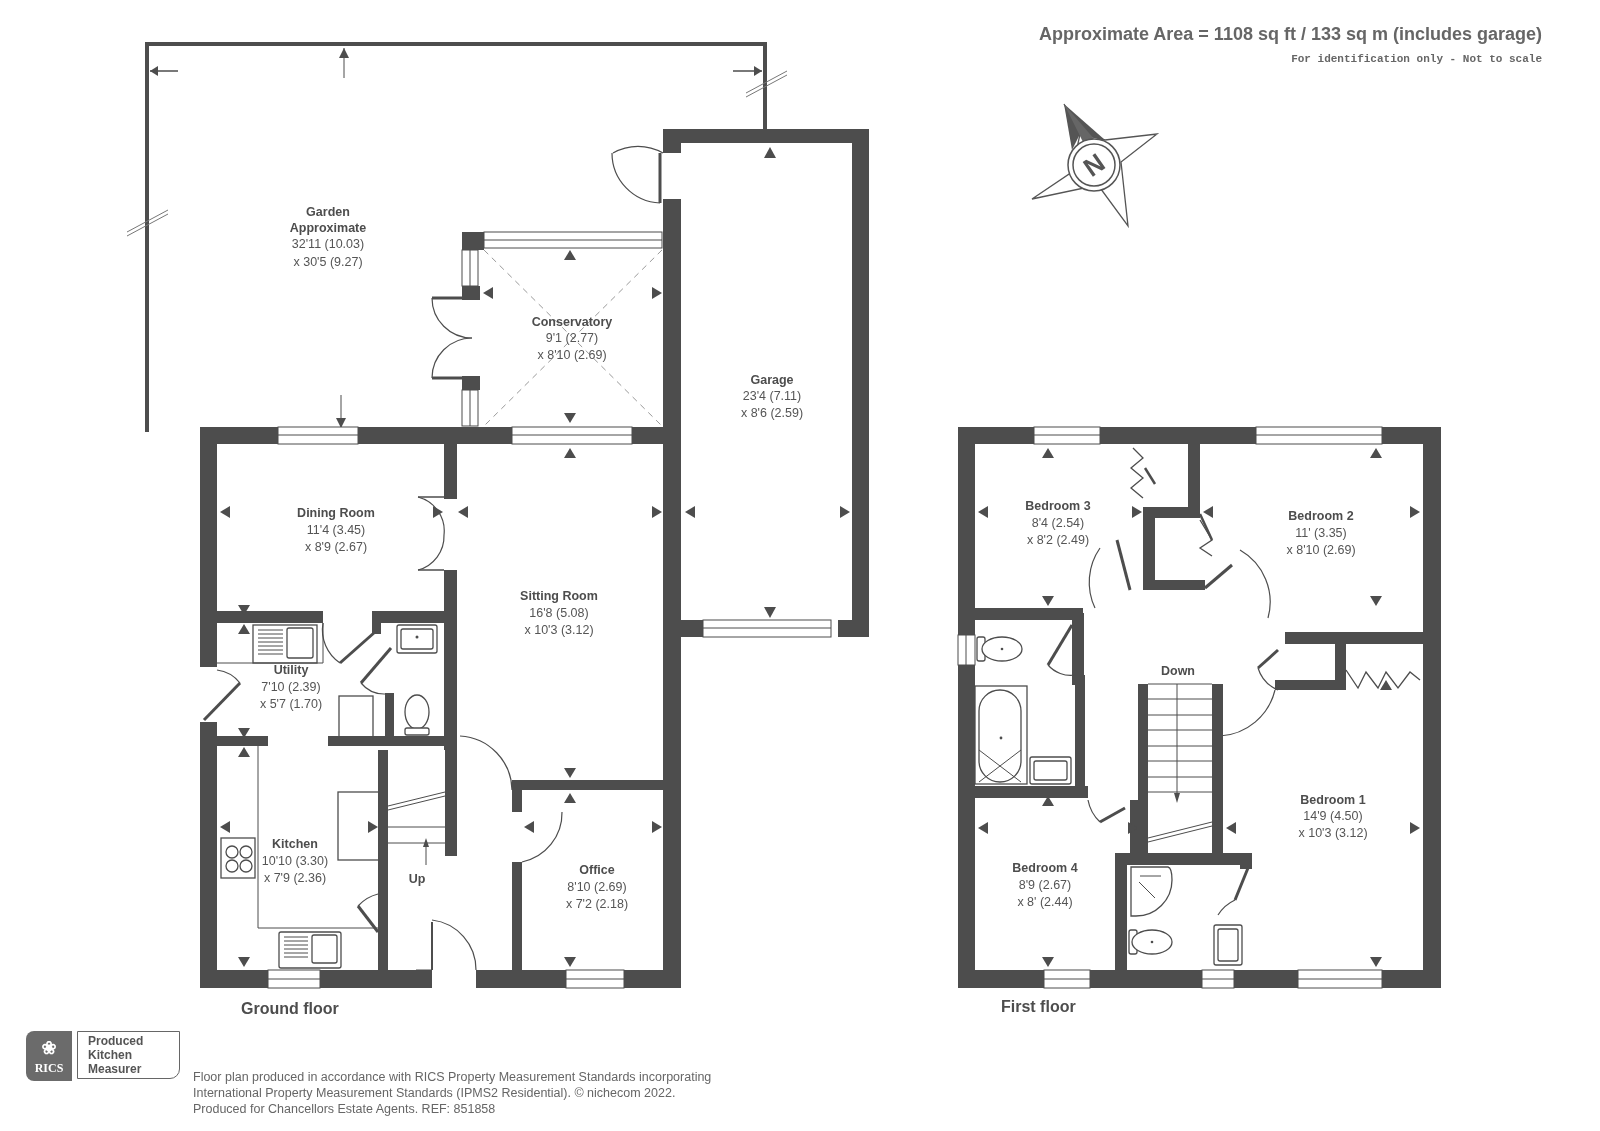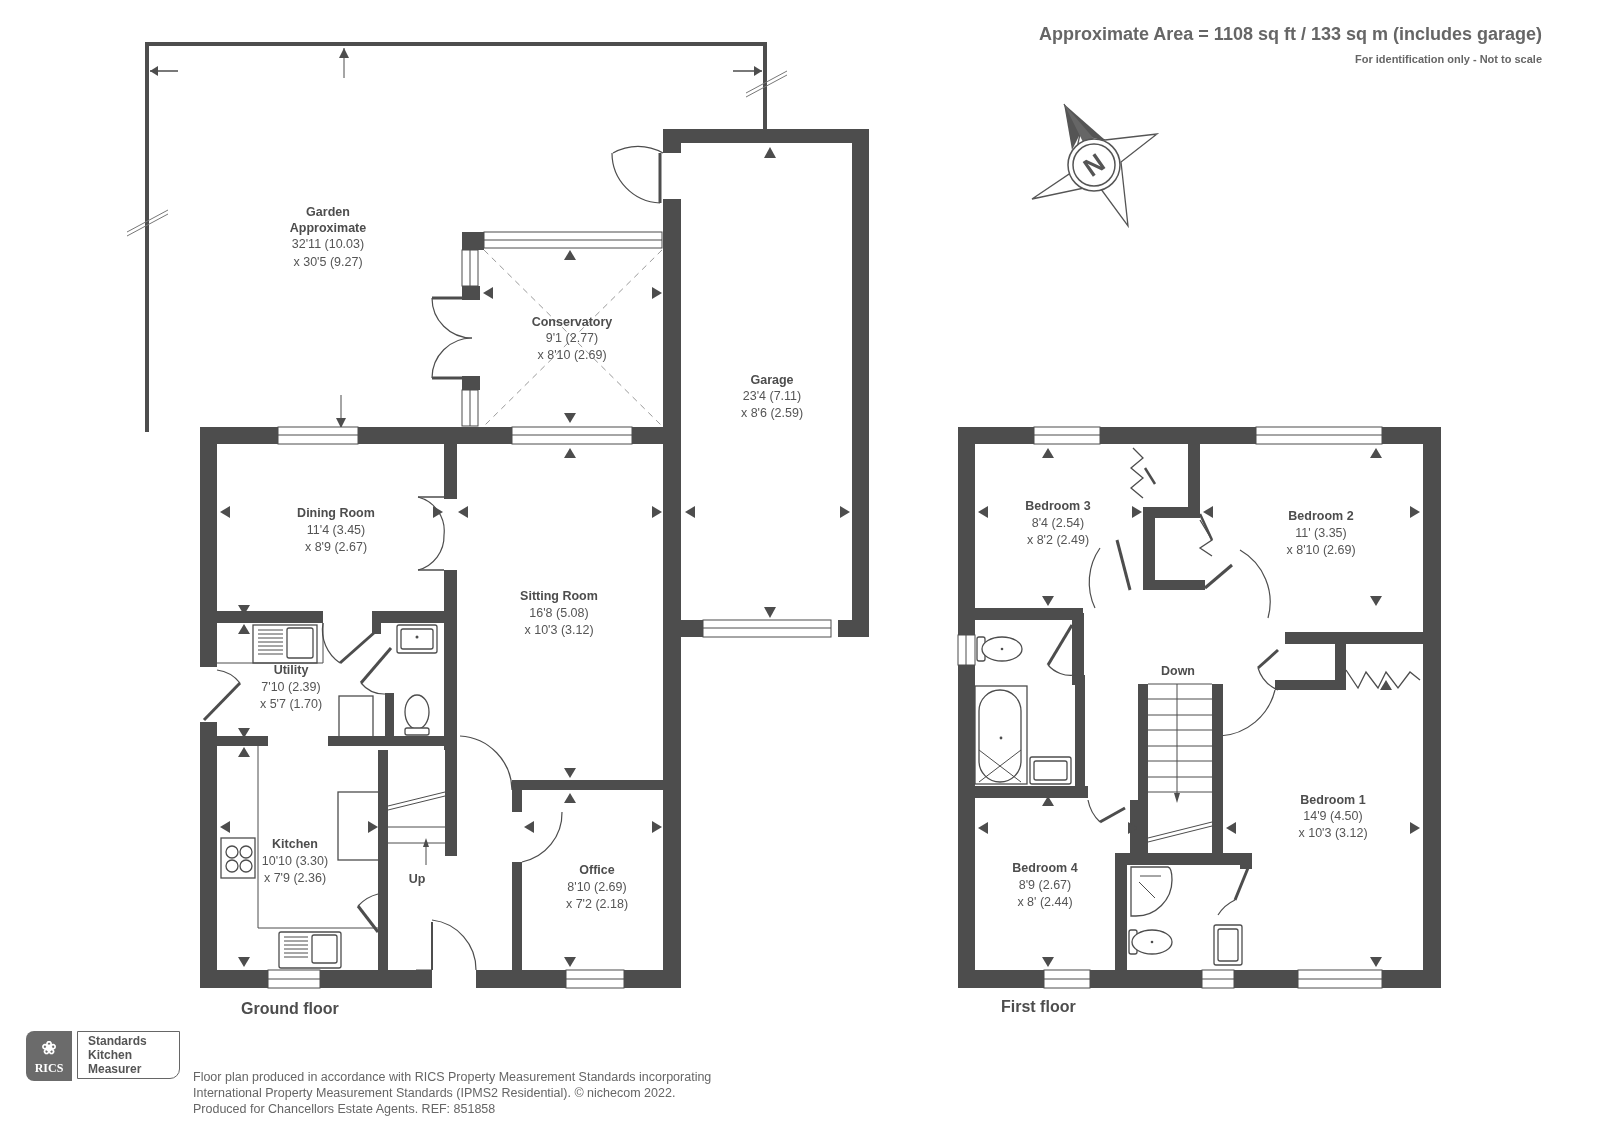--- a/index.html
+++ b/index.html
@@ -9,21 +9,21 @@
   .thin { stroke:#4d4d4d; stroke-width:1.3; fill:none; }
   .thinw { stroke:#4d4d4d; stroke-width:1.3; fill:#fff; }
   .arc { stroke:#4d4d4d; stroke-width:1.2; fill:none; }
   .win { fill:#fff; stroke:#4d4d4d; stroke-width:1; }
   .arr { fill:#4d4d4d; }
   .dash { stroke:#9a9a9a; stroke-width:1; stroke-dasharray:6 5; fill:none; }
   .rname { font-family:"Liberation Sans", sans-serif; font-weight:bold; font-size:12.5px; fill:#4d4d4d; text-anchor:middle; }
   .rdim { font-family:"Liberation Sans", sans-serif; font-size:12.5px; fill:#555; text-anchor:middle; }
   .flabel { position:absolute; font-family:"Liberation Sans", sans-serif; font-weight:bold; font-size:16px; color:#4d4d4d;margin-left:43px; }
   .area-title { position:absolute; right:58px; top:24px; font-family:"Liberation Sans", sans-serif; font-weight:bold; font-size:18px; color:#666; }
-  .area-sub { position:absolute; right:58px; top:53px; font-family:Liberation Sans, sans-serif; font-weight:bold; font-size:11px; color:#666; }
+  .area-sub { position:absolute; right:58px; top:53px; font-family:Liberation Mono, monospace; font-weight:bold; font-size:11px; color:#666; }
   .rics { position:absolute; left:26px; top:1031px; width:156px; height:50px; }
   .rics-logo { position:absolute; left:0; top:0; width:46px; height:50px; background:#6b6b6b; border-radius:8px 0 0 8px; color:#fff; font-family:"Liberation Serif", serif; font-weight:bold; font-size:12px; text-align:center; }
   .rics-logo .lion { display:block; font-size:18px; line-height:26px; padding-top:4px; }
   .rics-box { position:absolute; left:51px; top:0; width:103px; height:48px; border:1px solid #666; border-radius:0 0 10px 0; font-family:"Liberation Sans", sans-serif; font-weight:bold; font-size:12px; color:#555; line-height:14px; padding:2px 0 0 10px; box-sizing:border-box; }
   .credits { position:absolute; left:193px; top:1029px; font-family:"Liberation Sans", sans-serif; font-size:12.5px; color:#666; line-height:16px; white-space:nowrap;margin-top:40px; }
 </style>
 </head>
 <body>
 
 <div class="area-title">Approximate Area = 1108 sq ft / 133 sq m (includes garage)</div>
@@ -402,21 +402,21 @@
 
 <div class="flabel" style="left:198px; top:1000px;">Ground floor</div>
 <div class="flabel" style="left:958px; top:998px;">First floor</div>
 
 <div class="rics">
   <div class="rics-logo">
     <span class="lion">❀</span>
     <span>RICS</span>
   </div>
   <div class="rics-box">
-    <div>Standards</div>
+    <div>Produced</div>
     <div>Kitchen</div>
     <div>Measurer</div>
   </div>
 </div>
 
 <div class="credits">
   <div>Floor plan produced in accordance with RICS Property Measurement Standards incorporating</div>
   <div>International Property Measurement Standards (IPMS2 Residential).   © nichecom 2022.</div>
   <div>Produced for Chancellors Estate Agents.   REF: 851858</div>
 </div>

